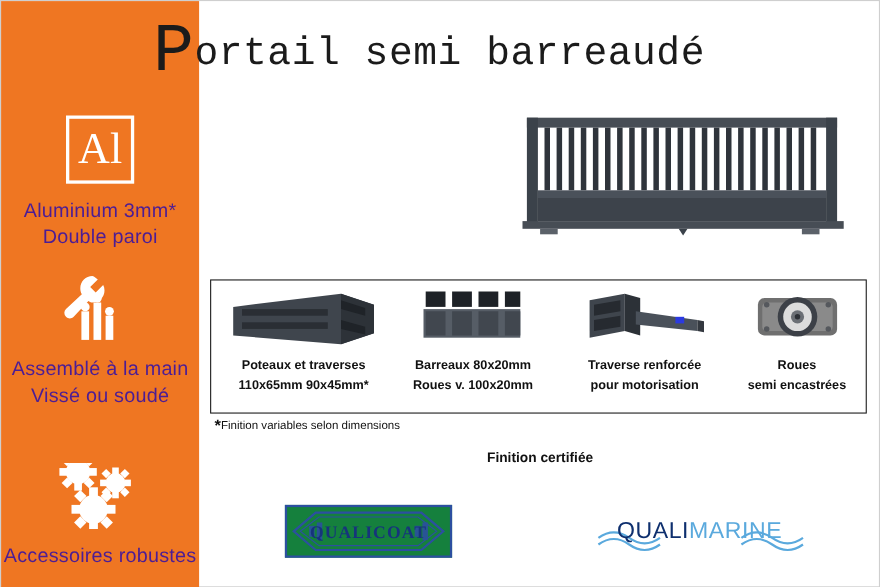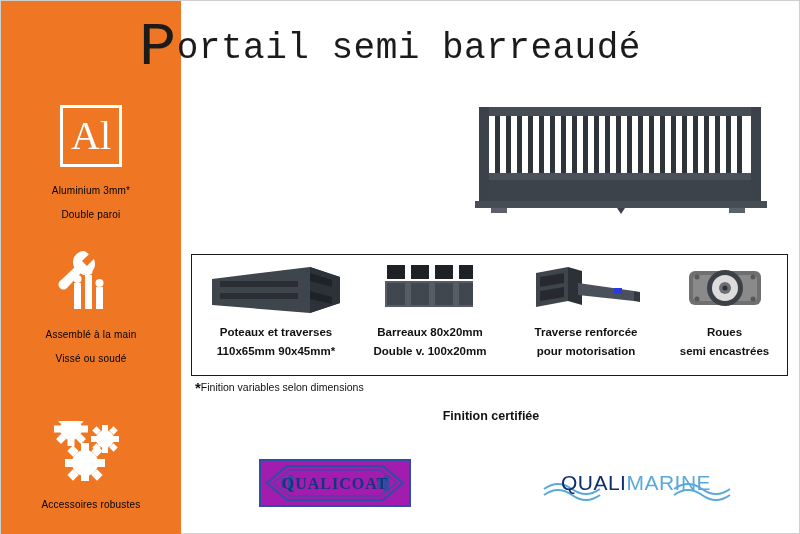--- a/index.html
+++ b/index.html
@@ -37,24 +37,24 @@
   .sidebar-block {
     position: absolute;
     width: 180px;
     text-align: center;
   }
   .sb1 { top: 104px; }
   .sb2 { top: 248px; }
   .sb3 { top: 420px; }
 
   .sb-label {
-    font-size: 10px;
+    font-size: 18px;
     letter-spacing: .2px;
     line-height: 24px;
-    color: #000000;
+    color: #4c1d95;
   }
 
   
   .al-box {
     width: 62px;
     height: 62px;
     margin: 0 auto 12px auto;
     border: 3px solid #ffffff;
     box-sizing: border-box;
     position: relative;
@@ -168,21 +168,21 @@
 
   
   .logo-qualicoat {
     position: absolute;
     left: 78px;
     top: 458px;
     width: 152px;
     height: 48px;
     border: 2px solid #2c4fa0;
     box-sizing: border-box;
-    background: #a21caf;
+    background: #15803d;
   }
   .logo-qualimarine {
     position: absolute;
     left: 355px;
     top: 462px;
     width: 200px;
     height: 42px;
   }
   .qm-text {
     position: absolute;
@@ -350,21 +350,21 @@
             <rect x="78" y="4" width="14" height="14" fill="#1e2227"></rect>
             <rect x="4" y="20" width="88" height="26" fill="#565d66"></rect>
             <rect x="6" y="22" width="18" height="22" fill="#41474f"></rect>
             <rect x="30" y="22" width="18" height="22" fill="#41474f"></rect>
             <rect x="54" y="22" width="18" height="22" fill="#41474f"></rect>
             <rect x="78" y="22" width="14" height="22" fill="#41474f"></rect>
           </svg>
         </div>
         <div class="cap">
           <div>Barreaux 80x20mm</div>
-          <div>Double v. 100x20mm</div>
+          <div>Roues v. 100x20mm</div>
         </div>
       </div>
 
       <div class="prodcol c3">
         <div class="art">
           <svg width="120" height="56" viewBox="0 0 120 56" style="margin:0 auto;display:block;">
             <polygon points="10,12 42,6 42,40 10,46" fill="#3f454d"></polygon>
             <polygon points="42,6 56,10 56,44 42,40" fill="#2c3137"></polygon>
             <polygon points="14,16 38,12 38,22 14,26" fill="#262a30"></polygon>
             <polygon points="14,30 38,26 38,36 14,40" fill="#262a30"></polygon>

